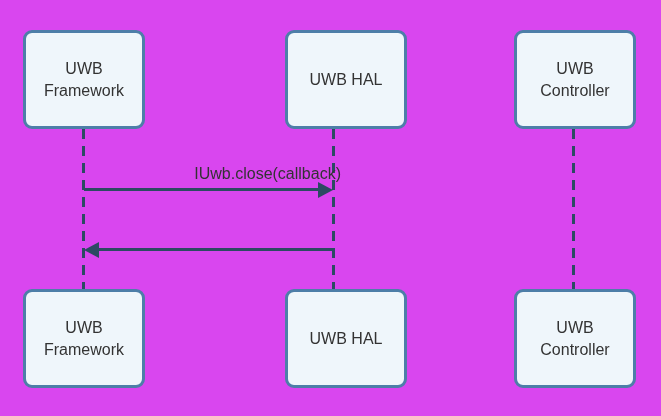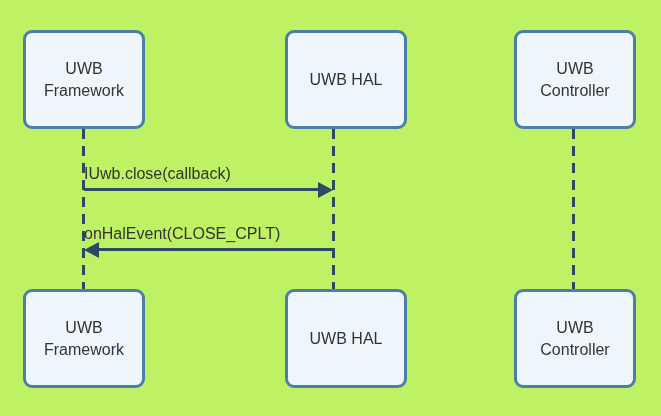--- a/index.html
+++ b/index.html
@@ -5,21 +5,21 @@
   html, body {
     margin: 0;
     padding: 0;
     background: #ffffff;
     font-family: "Liberation Sans", sans-serif;
   }
   .canvas {
     position: relative;
     width: 661px;
     height: 416px;
-    background: #bef264;
+    background: #d946ef;
     overflow: hidden;
   }
   
   .actor-box {
     position: absolute;
     box-sizing: border-box;
     width: 122px;
     height: 99px;
     background: #eff6fb;
     border: 3px solid #4d7ea8;
@@ -78,23 +78,23 @@
   }
   .arrowhead-left {
     left: 84px;
     top: 241.5px;
     border-right: 15px solid #2c4a63;
   }
 
   
   .msg-label {
     position: absolute;
-    left: 84px;
+    left: 92px;
     width: 249px;
-    text-align: left;
+    text-align: right;
     color: #333333;
     font-size: 16px;
     white-space: nowrap;
   }
   .msg1-label { top: 165px; }
   .msg2-label { top: 225px; }
 </style>
 </head>
 <body>
 
@@ -113,21 +113,20 @@
   </div>
 
   <div class="lifeline lifeline-framework"></div>
   <div class="lifeline lifeline-hal"></div>
   <div class="lifeline lifeline-controller"></div>
 
   <div class="msg-label msg1-label">IUwb.close(callback)</div>
   <div class="msg-line msg1-line"></div>
   <div class="arrowhead arrowhead-right"></div>
 
-  <div class="msg-label msg2-label">onHalEvent(CLOSE_CPLT)</div>
   <div class="msg-line msg2-line"></div>
   <div class="arrowhead arrowhead-left"></div>
 
   <div class="actor-box row-bottom col-framework">
     <span>UWB Framework</span>
   </div>
 
   <div class="actor-box row-bottom col-hal">
     <span>UWB HAL</span>
   </div>

